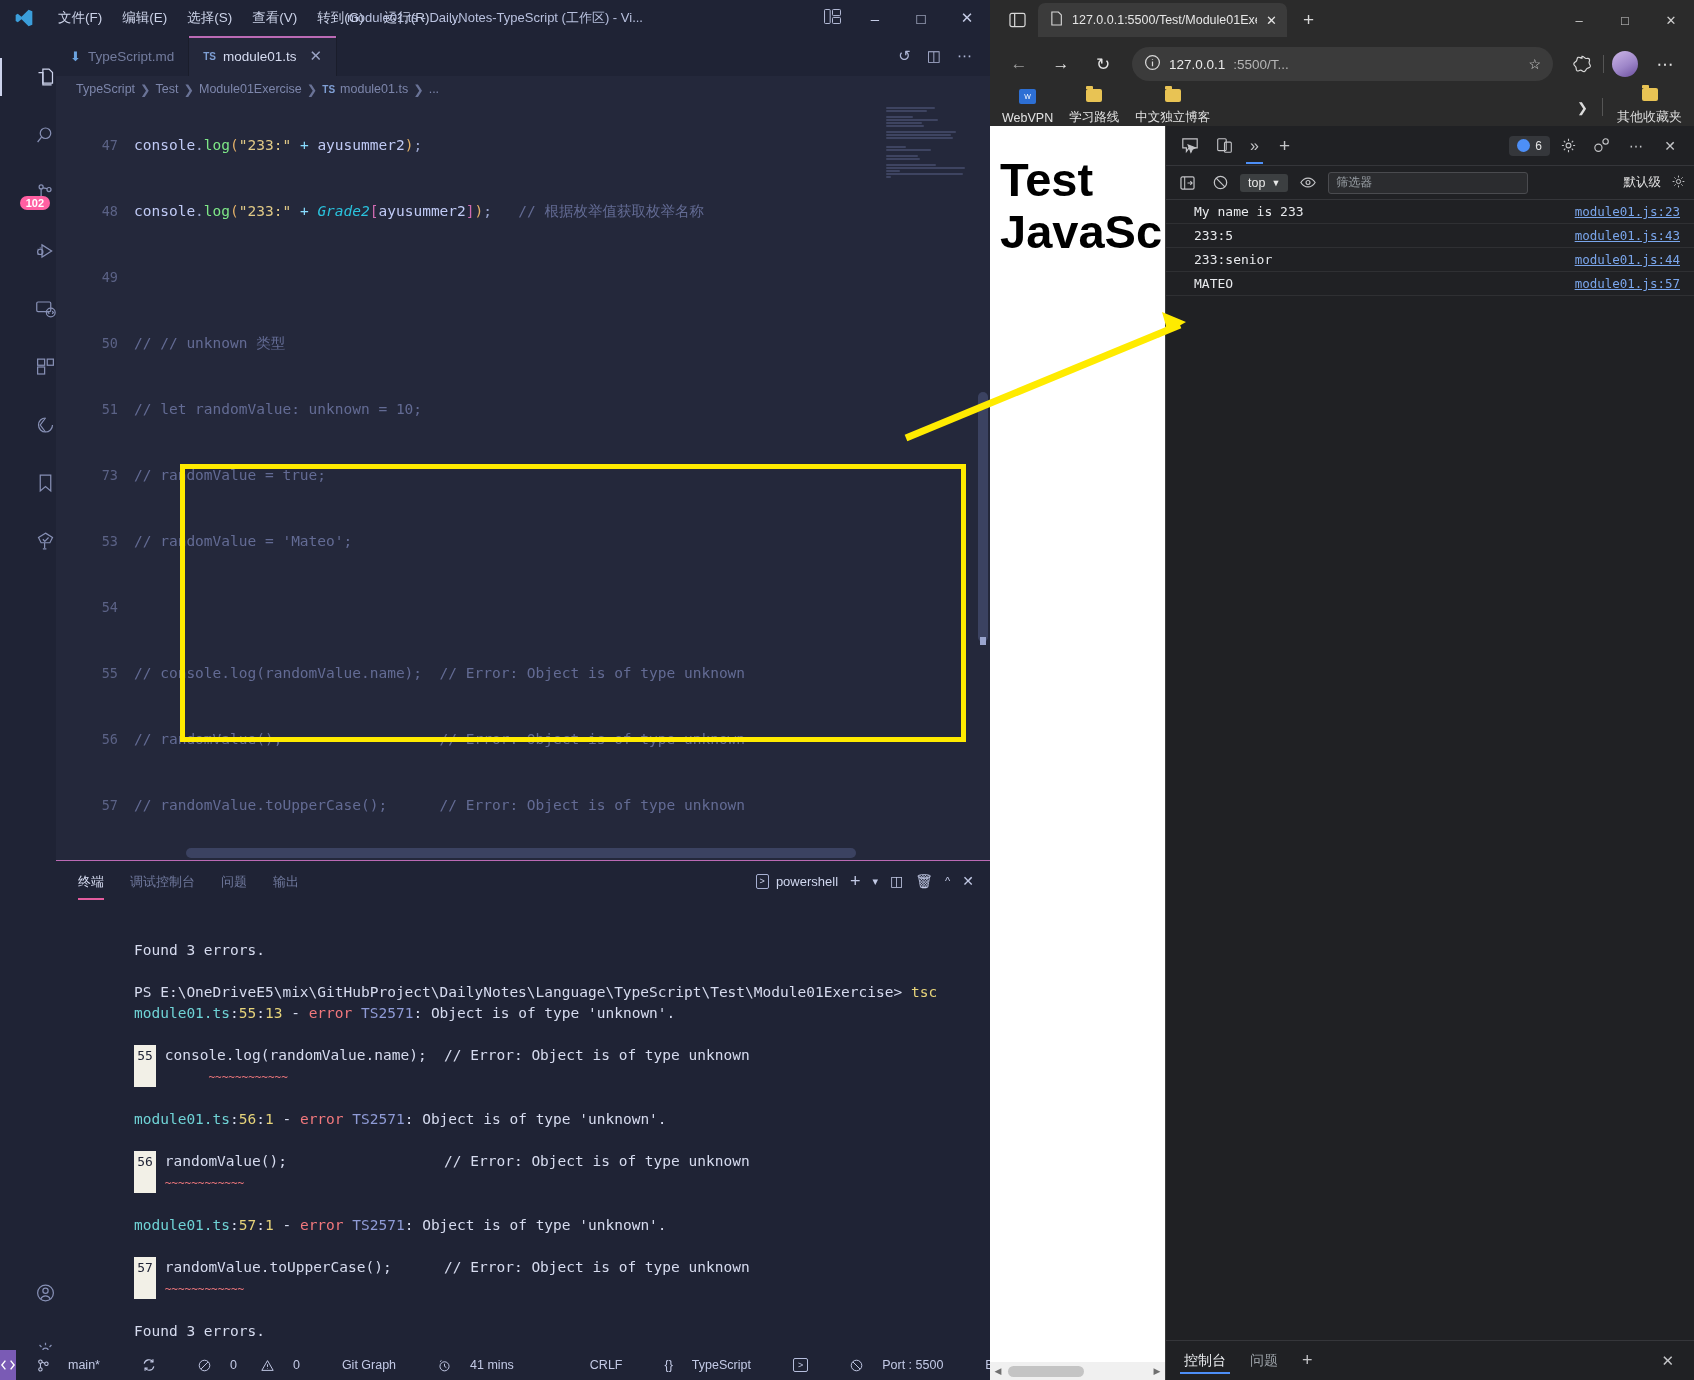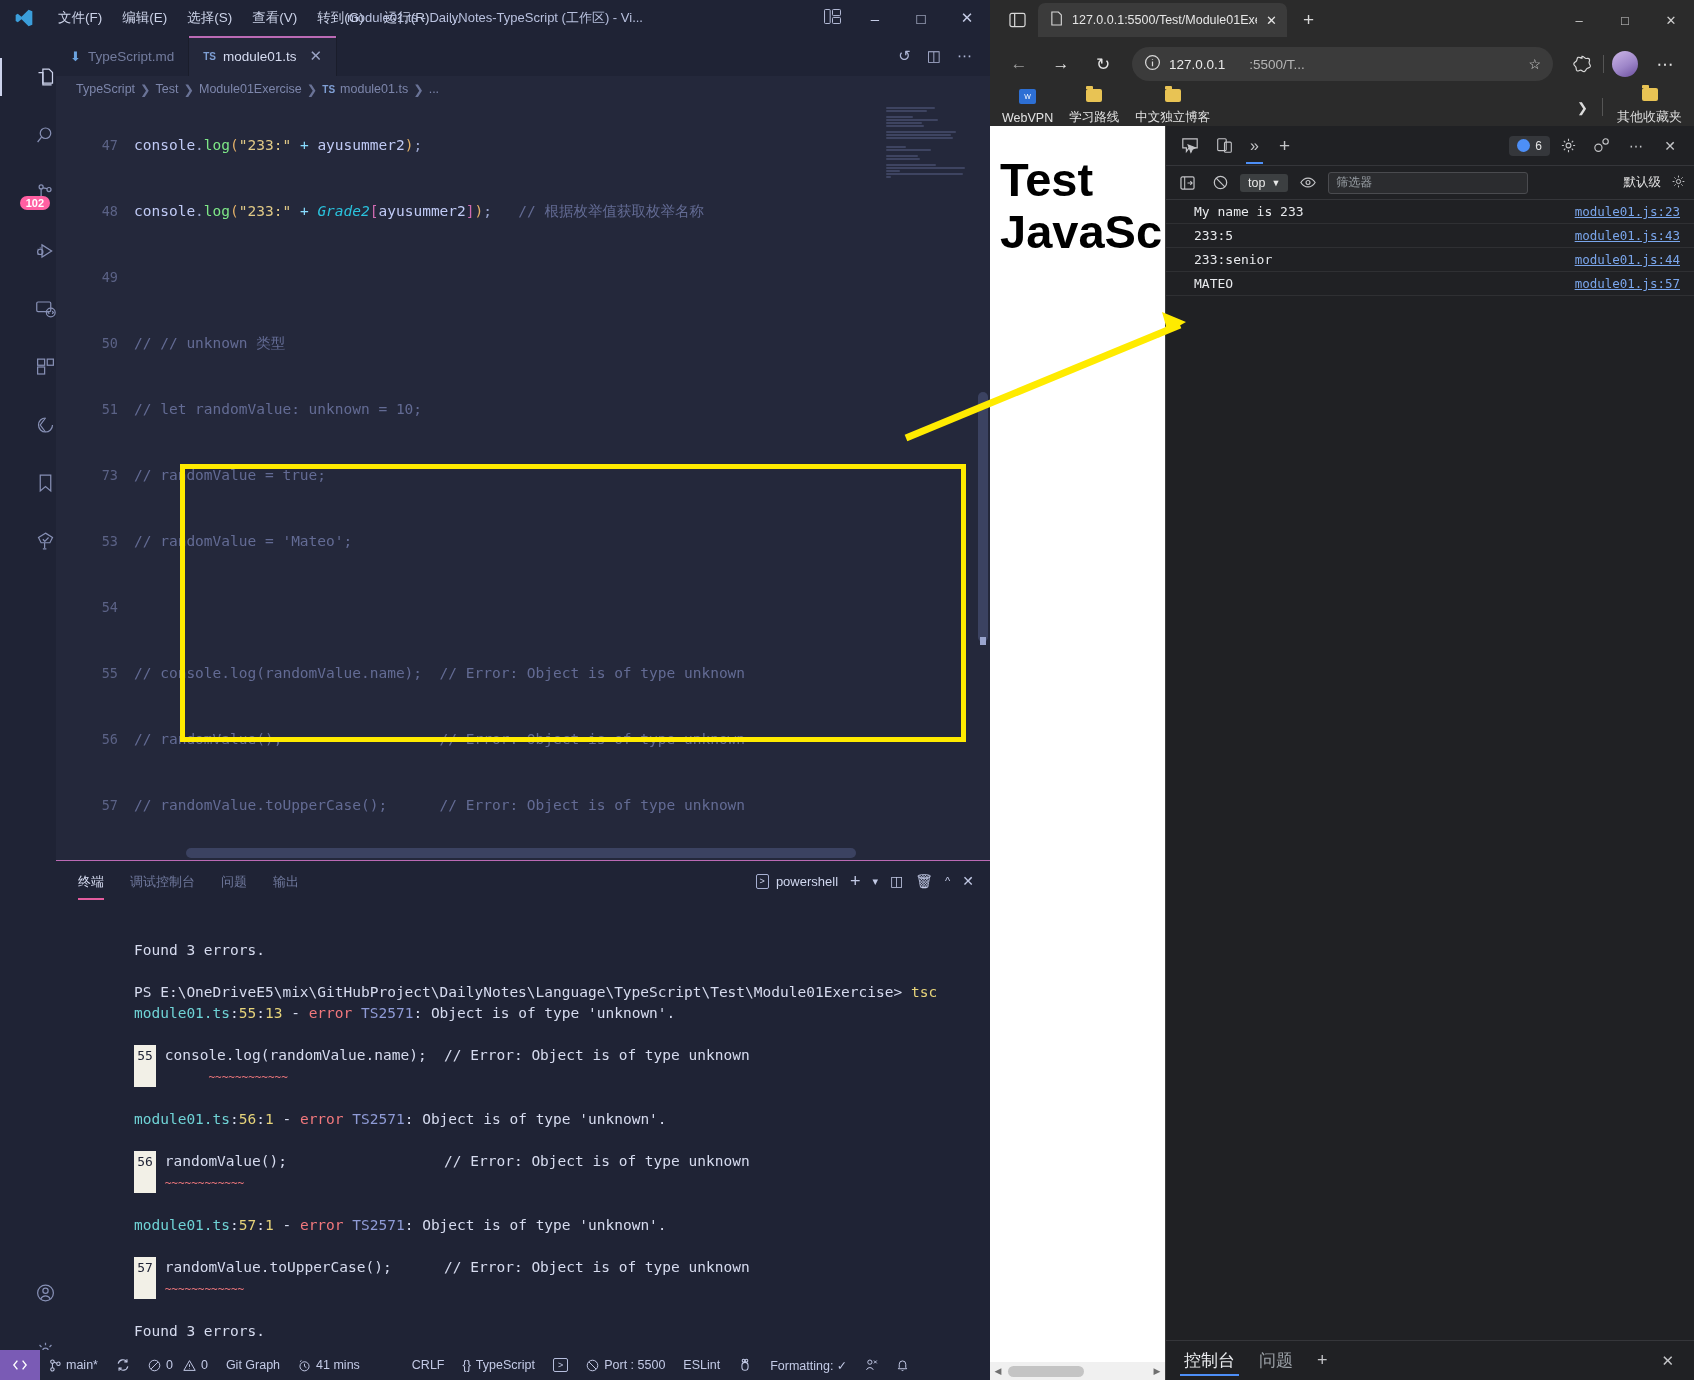--- a/index.html
+++ b/index.html
@@ -151,21 +151,21 @@
   }
   .t-gutter-blank { display:inline-block; width:22px; background:#f2f0e7; color:transparent;}
   .squiggle { color: #f2787d; font-size: 11px; }
 
   
   .statusbar {
     position:absolute; left:0; bottom:0; width: 990px; height: 30px;
     background: #1f2335; display:flex; align-items:center; font-size: 12.5px; color: #c3cae6;
   }
   .sb-remote { width: 40px; height:30px; background:#7a5bb5; display:flex; align-items:center; justify-content:center; color:#fff; }
-  .sb-item { display:flex; align-items:center; gap:5px; padding: 0 9px; height:30px; white-space:nowrap;}
+  .sb-item { display:flex; align-items:center; gap:19px; padding: 0 21px; height:30px; white-space:nowrap;}
   .sb-gap { flex: 0 0 34px; }
 
   
   .browser {
     position:absolute; left: 990px; top: 0; width: 704px; height: 1380px; background: #ffffff;
     overflow: hidden;
   }
   .edge-tabstrip {
     height: 40px; background: #2b2b2b; display:flex; align-items:center; padding-left: 10px; gap: 4px;
     width: 100%;
@@ -180,21 +180,21 @@
   .edge-newtab { color:#d8d8d8; font-size: 19px; padding: 0 12px; }
   .edge-wincontrols { margin-left:auto; display:flex; }
   .edge-wincontrols div { width: 46px; height:40px; display:flex;align-items:center;justify-content:center;color:#cfcfcf;font-size:13px;}
   .edge-navbar { height: 48px; background:#2b2b2b; display:flex; align-items:center; padding: 0 10px; gap: 4px;}
   .nav-btn { width: 38px; height:34px; display:flex;align-items:center;justify-content:center;color:#9b9b9b; font-size:17px;}
   .nav-btn.enabled { color:#e4e4e4; }
   .omnibox {
     flex: 1; height: 34px; background: #3b3b3b; border-radius: 17px; display:flex; align-items:center;
     gap: 8px; padding: 0 6px 0 12px; margin: 0 6px; color:#e8e8e8; font-size: 13.5px;
   }
-  .omnibox .url-dim { color:#b5b5b5;margin-left:16px; }
+  .omnibox .url-dim { color:#b5b5b5; }
   .omni-star { margin-left:auto; color:#d6d6d6; font-size:14px; padding-right:6px;}
   .nav-right { display:flex; align-items:center; gap: 2px;}
   .avatar { width: 26px; height: 26px; border-radius: 50%; background: linear-gradient(150deg,#cdb7e8,#9e86c9 55%,#6b4f9e); }
   .edge-bookmarks { height: 38px; background:#2b2b2b; display:flex; align-items:center; gap: 16px; padding: 0 12px; font-size: 12.5px; color:#e3e3e3;}
   .bm { display:flex; align-items:center; gap:7px;flex-direction:column; }
   .bm-folder { width:16px; height:13px; background:#e8c354; border-radius:2px; position:relative;}
   .bm-folder::before{content:'';position:absolute;top:-3px;left:0;width:7px;height:3px;background:#e8c354;border-radius:1px 1px 0 0;}
   .bm-webvpn { width:17px;height:15px;background:#2d6fd4;color:#fff;font-size:7px;display:flex;align-items:center;justify-content:center;border-radius:2px;}
   .bm-chev { margin-left:auto; color:#dcdcdc; font-size:13px; display:flex; align-items:center; gap:14px;}
   .bm-divider { width:1px; height:18px; background:#555; }
@@ -236,21 +236,21 @@
   .console-list { flex: 1; overflow: hidden; }
   .c-row {
     display:flex; align-items:center; justify-content:space-between;
     border-bottom: 1px solid #2f3033; padding: 4px 14px 4px 28px; min-height: 23px;
   }
   .c-msg { font-family: "DejaVu Sans Mono", monospace; font-size: 13px; color: #e8eaed; }
   .c-src { font-family: "DejaVu Sans Mono", monospace; font-size: 12.5px; color: #7aa6ec; text-decoration: underline; }
   .dt-bottom {
     height: 40px; background: #202124; border-top:1px solid #35363a; display:flex; align-items:center; padding: 0 6px;
   }
-  .dt-btab { font-size: 17px; color:#9aa0a6; padding: 4px 12px; position: relative;}
+  .dt-btab { font-size: 14px; color:#9aa0a6; padding: 4px 12px; position: relative;}
   .dt-btab.active { color:#e8eaed; }
   .dt-btab.active::after { content:''; position:absolute; left:8px; right:8px; bottom:0; height:2px; background:#4d8ff7;}
   .dt-bplus { color:#c3c4c7; font-size:18px; padding: 0 12px;}
   .dt-bclose { margin-left:auto; color:#c3c4c7; font-size:15px; padding: 0 14px;}
 
   
   .arrow-svg { position:absolute; left: 0; top: 0; width: 1694px; height: 1380px; pointer-events:none; z-index: 50; }
 </style>
 </head>
 <body>

